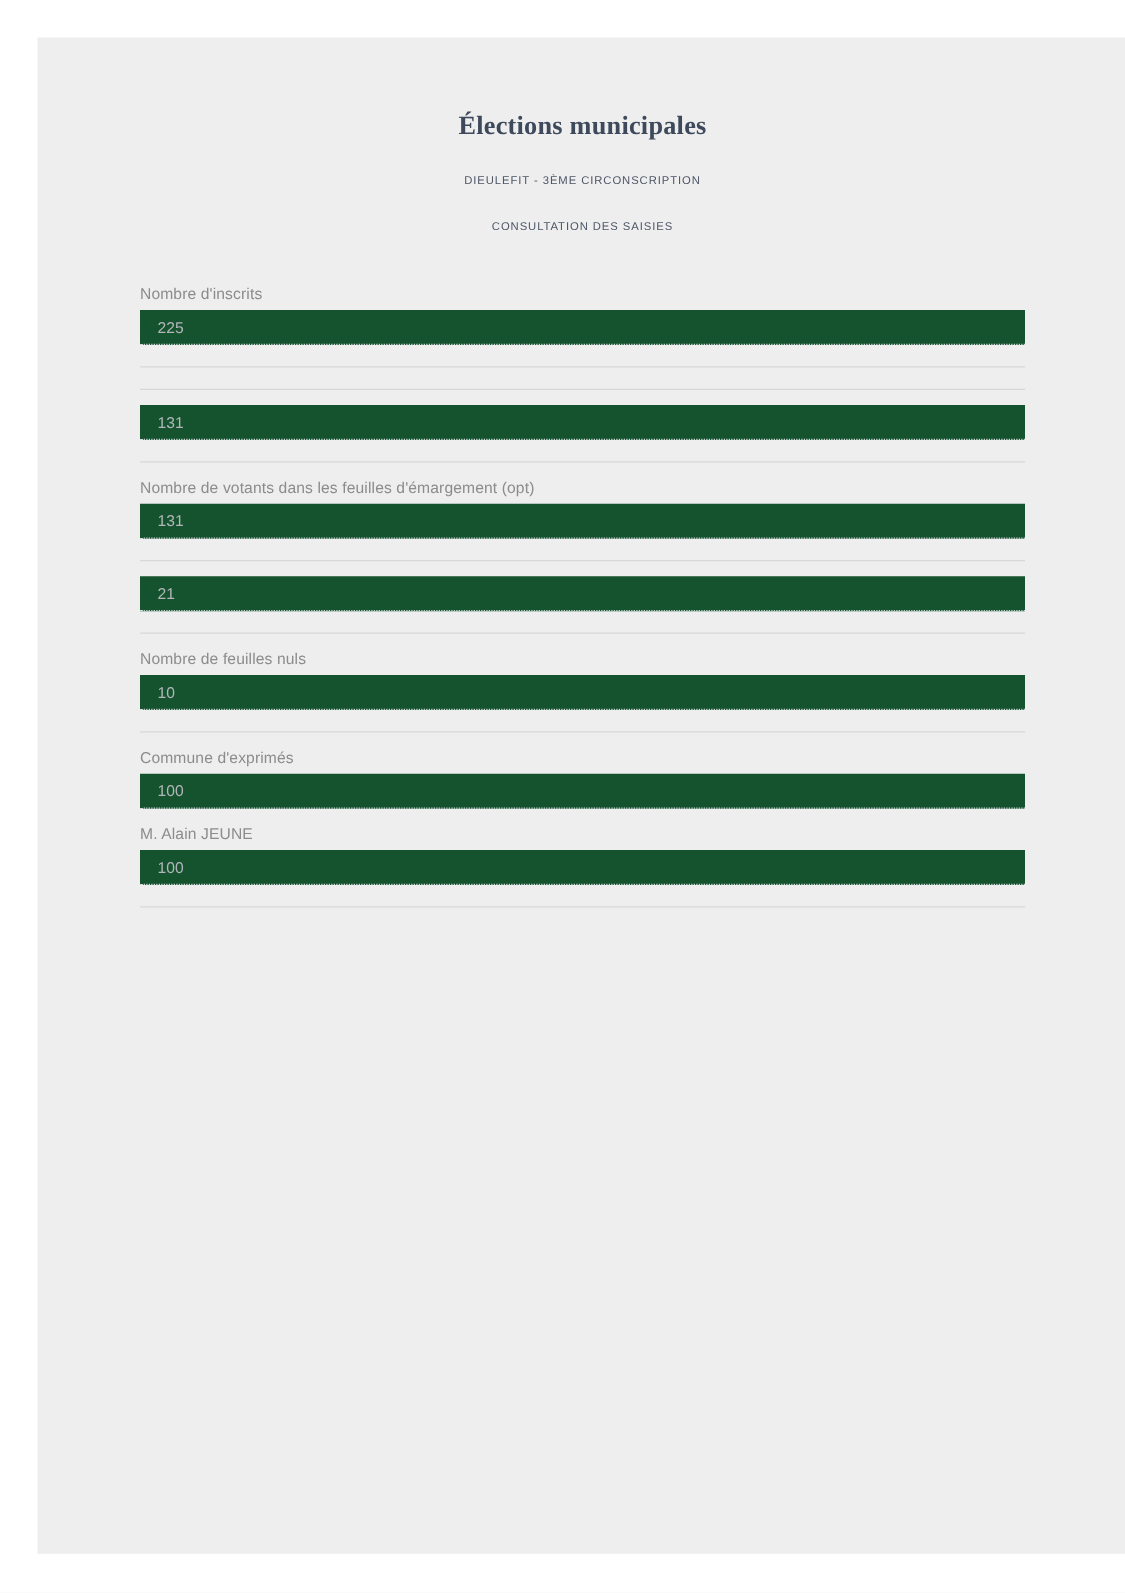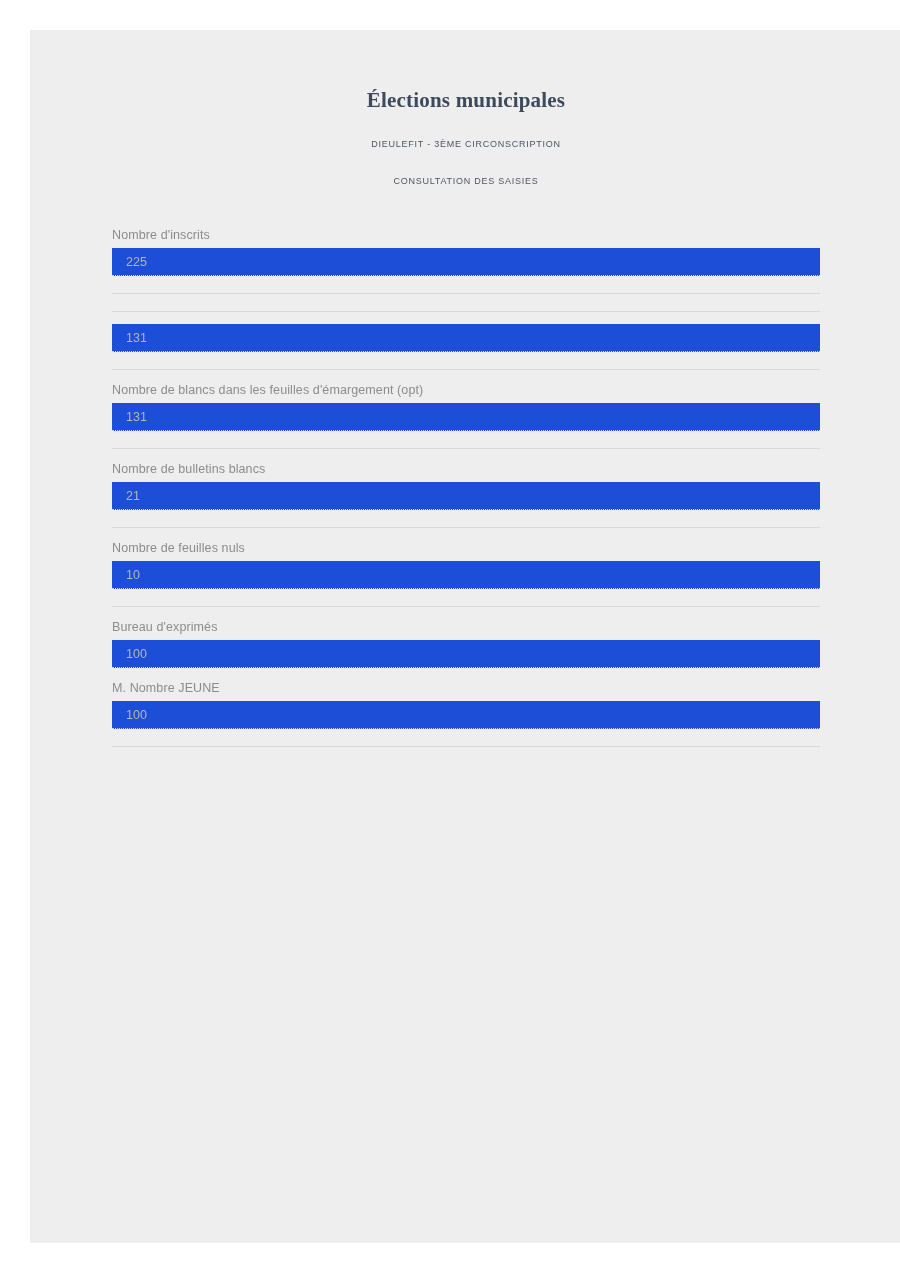--- a/index.html
+++ b/index.html
@@ -85,21 +85,21 @@
     color: #8c8c8c;
     line-height: 16px;
     padding-bottom: 5px;
     letter-spacing: 0.1px;
   }
   .field-input {
     display: block;
     box-sizing: border-box;
     width: 100%;
     height: 28px;
-    background: #1d4ed8;
+    background: #14532d;
     border: none;
     border-bottom: 1px dotted #cfd6dc;
     font-family: "Liberation Sans", sans-serif;
     font-size: 12.5px;
     color: #b2b6ba;
     padding: 0 0 0 14px;
     line-height: 28px;
     outline: none;
   }
   .field-input::placeholder {
@@ -141,49 +141,48 @@
 
     <div class="field-group">
       <div class="field">
         <input class="field-input" type="text" readonly="" value="131" style="">
       </div>
     </div>
     <div class="group-sep"></div>
 
     <div class="field-group">
       <div class="field">
-        <span class="field-label">Nombre de blancs dans les feuilles d'émargement (opt)</span>
+        <span class="field-label">Nombre de votants dans les feuilles d'émargement (opt)</span>
         <input class="field-input" type="text" readonly="" value="131" style="">
       </div>
     </div>
     <div class="group-sep"></div>
 
     <div class="field-group">
       <div class="field">
-        <span class="field-label">Nombre de bulletins blancs</span>
         <input class="field-input" type="text" readonly="" value="21" style="">
       </div>
     </div>
     <div class="group-sep"></div>
 
     <div class="field-group">
       <div class="field">
         <span class="field-label">Nombre de feuilles nuls</span>
         <input class="field-input" type="text" readonly="" value="10" style="">
       </div>
     </div>
     <div class="group-sep"></div>
 
     <div class="field-group">
       <div class="field">
-        <span class="field-label">Bureau d'exprimés</span>
+        <span class="field-label">Commune d'exprimés</span>
         <input class="field-input" type="text" readonly="" value="100" style="">
       </div>
       <div class="field-gap"></div>
       <div class="field">
-        <span class="field-label">M. Nombre JEUNE</span>
+        <span class="field-label">M. Alain JEUNE</span>
         <input class="field-input" type="text" readonly="" value="100" style="">
       </div>
     </div>
     <div class="group-sep"></div>
 
   </div>
 </div>
 
 </body></html>

